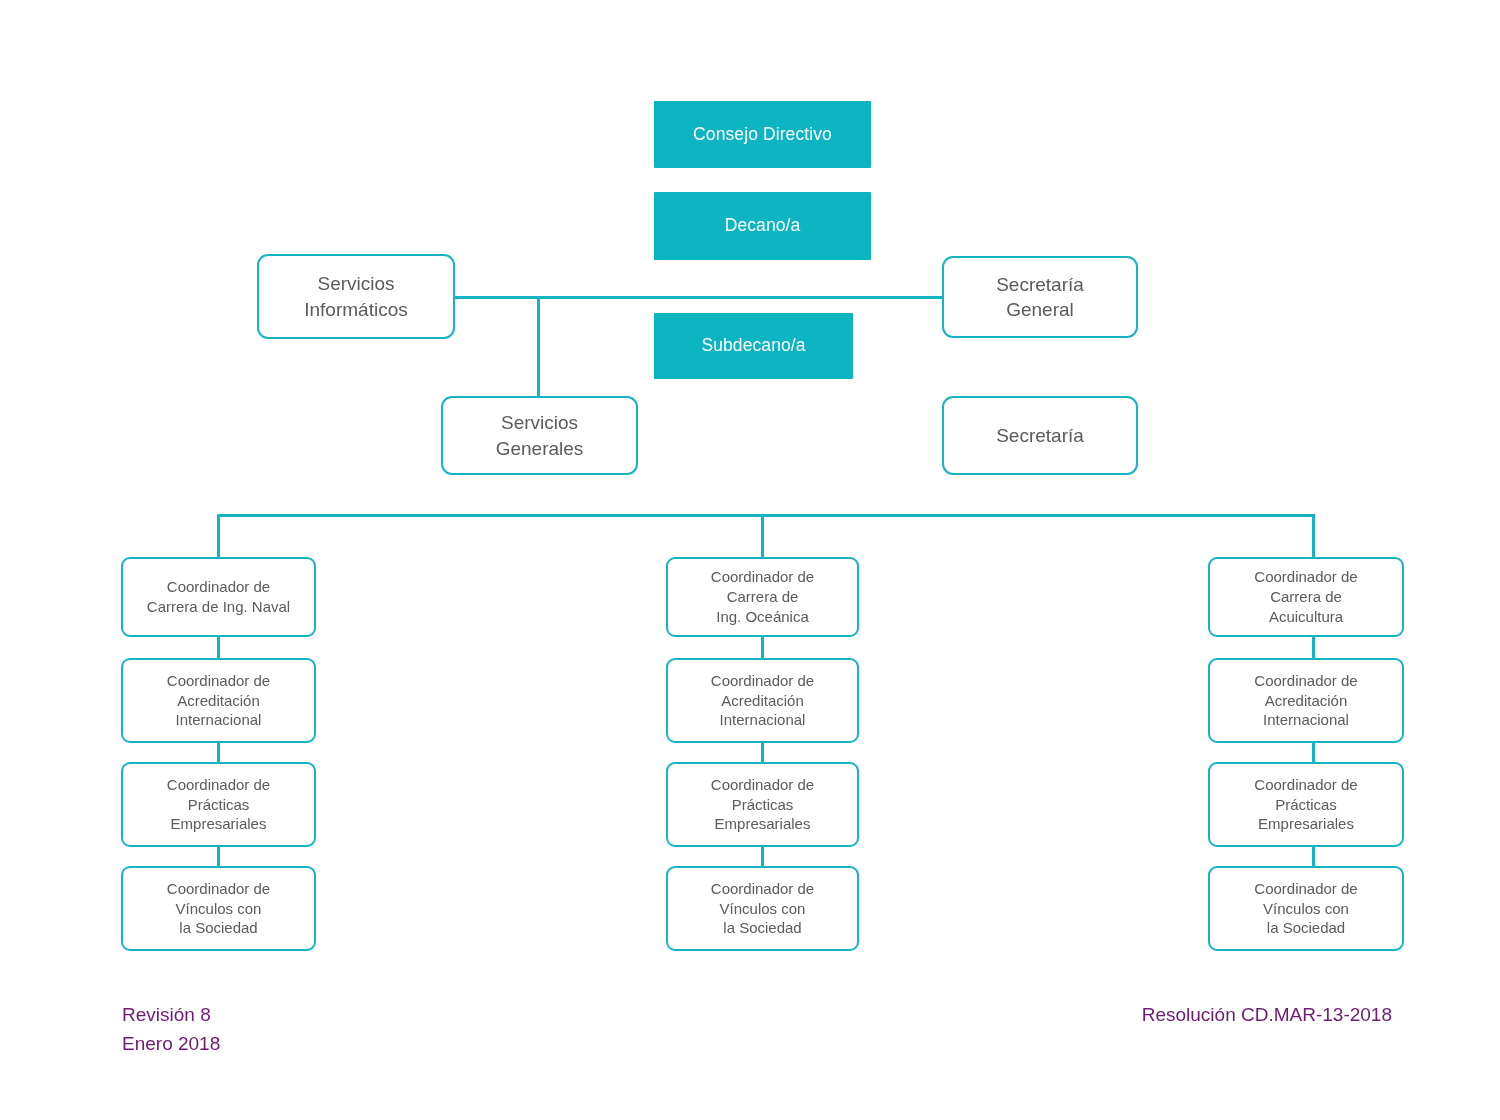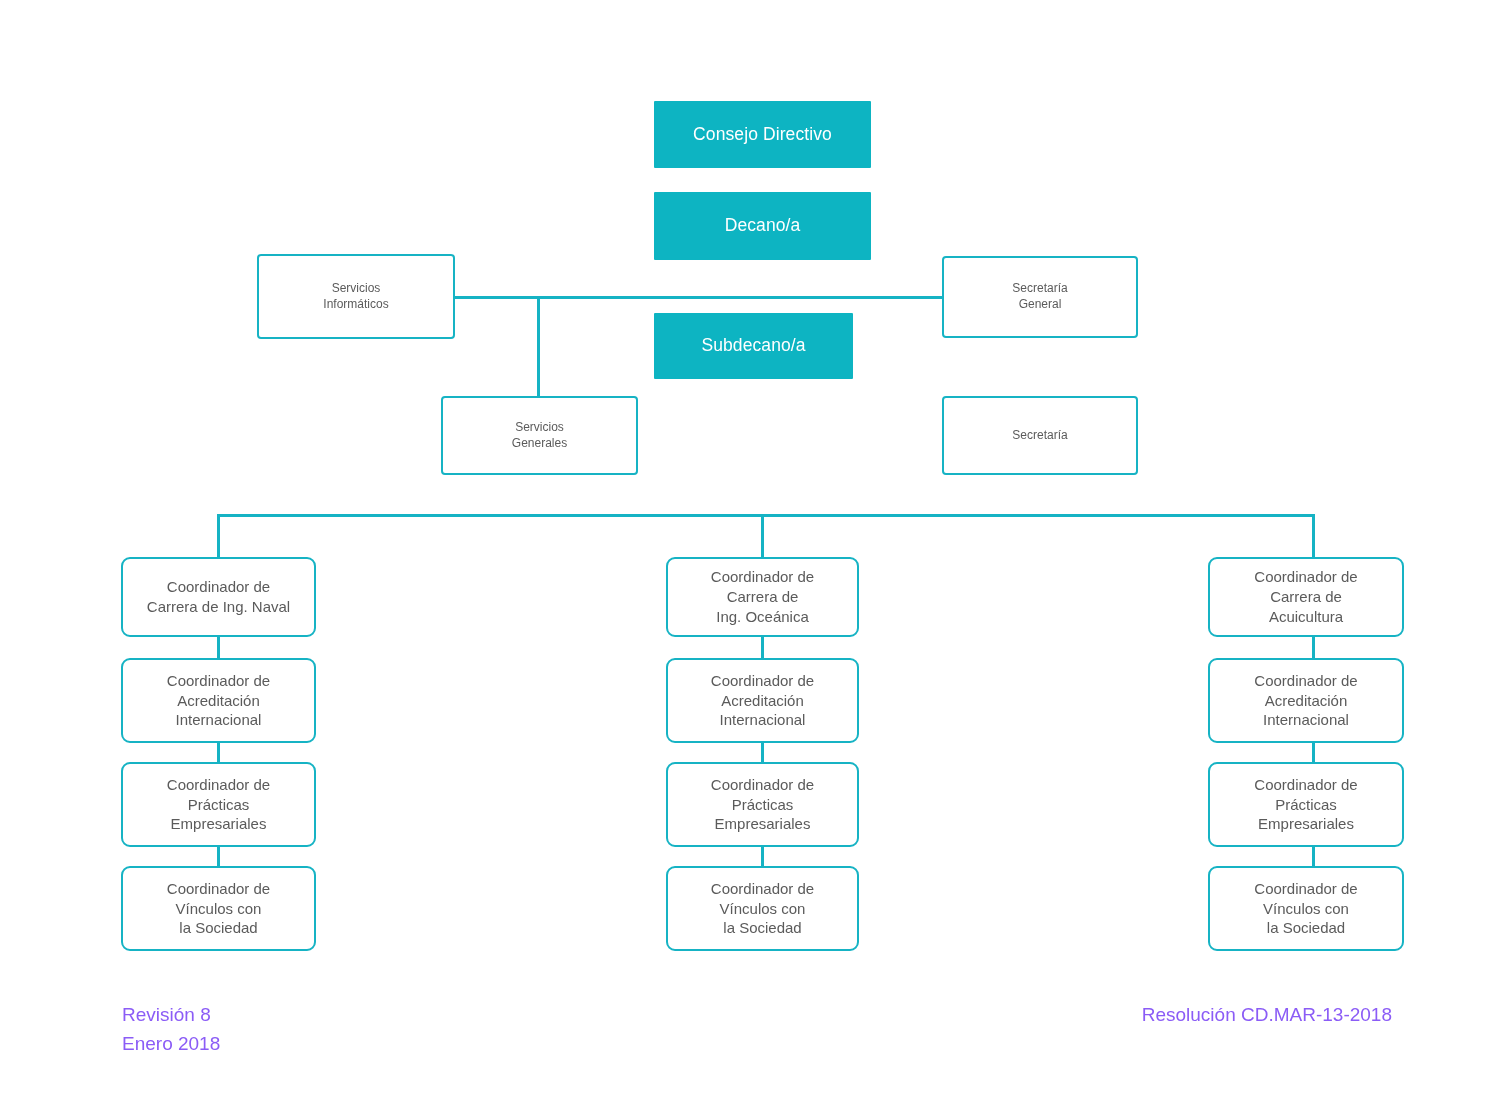--- a/index.html
+++ b/index.html
@@ -35,42 +35,42 @@
     color: #ffffff;
     border-radius: 1px;
     font-size: 17.5px;
     letter-spacing: .1px;
   }
 
   .node.outline {
     background: #ffffff;
     color: #5b5b5b;
     border: 2.5px solid #16B3C4;
-    border-radius: 4px;
-    font-size: 12px;
+    border-radius: 11px;
+    font-size: 19px;
   }
 
   .node.outline.small {
     font-size: 15px;
     border-width: 2.5px;
     border-radius: 9px;
   }
 
   
   .edge {
     position: absolute;
     background: #16B3C4;
   }
   .edge.h { height: 2.5px; }
   .edge.v { width: 2.5px; }
 
   
   .footer-text {
     position: absolute;
-    color: #8b5cf6;
+    color: #701a75;
     font-size: 19px;
     line-height: 1.55;
     white-space: pre-line;
   }
   .footer-text.left  { left: 122px; top: 1000px; text-align: left; }
   .footer-text.right { right: 108px; top: 1000px; }
 </style>
 </head>
 <body>
 

